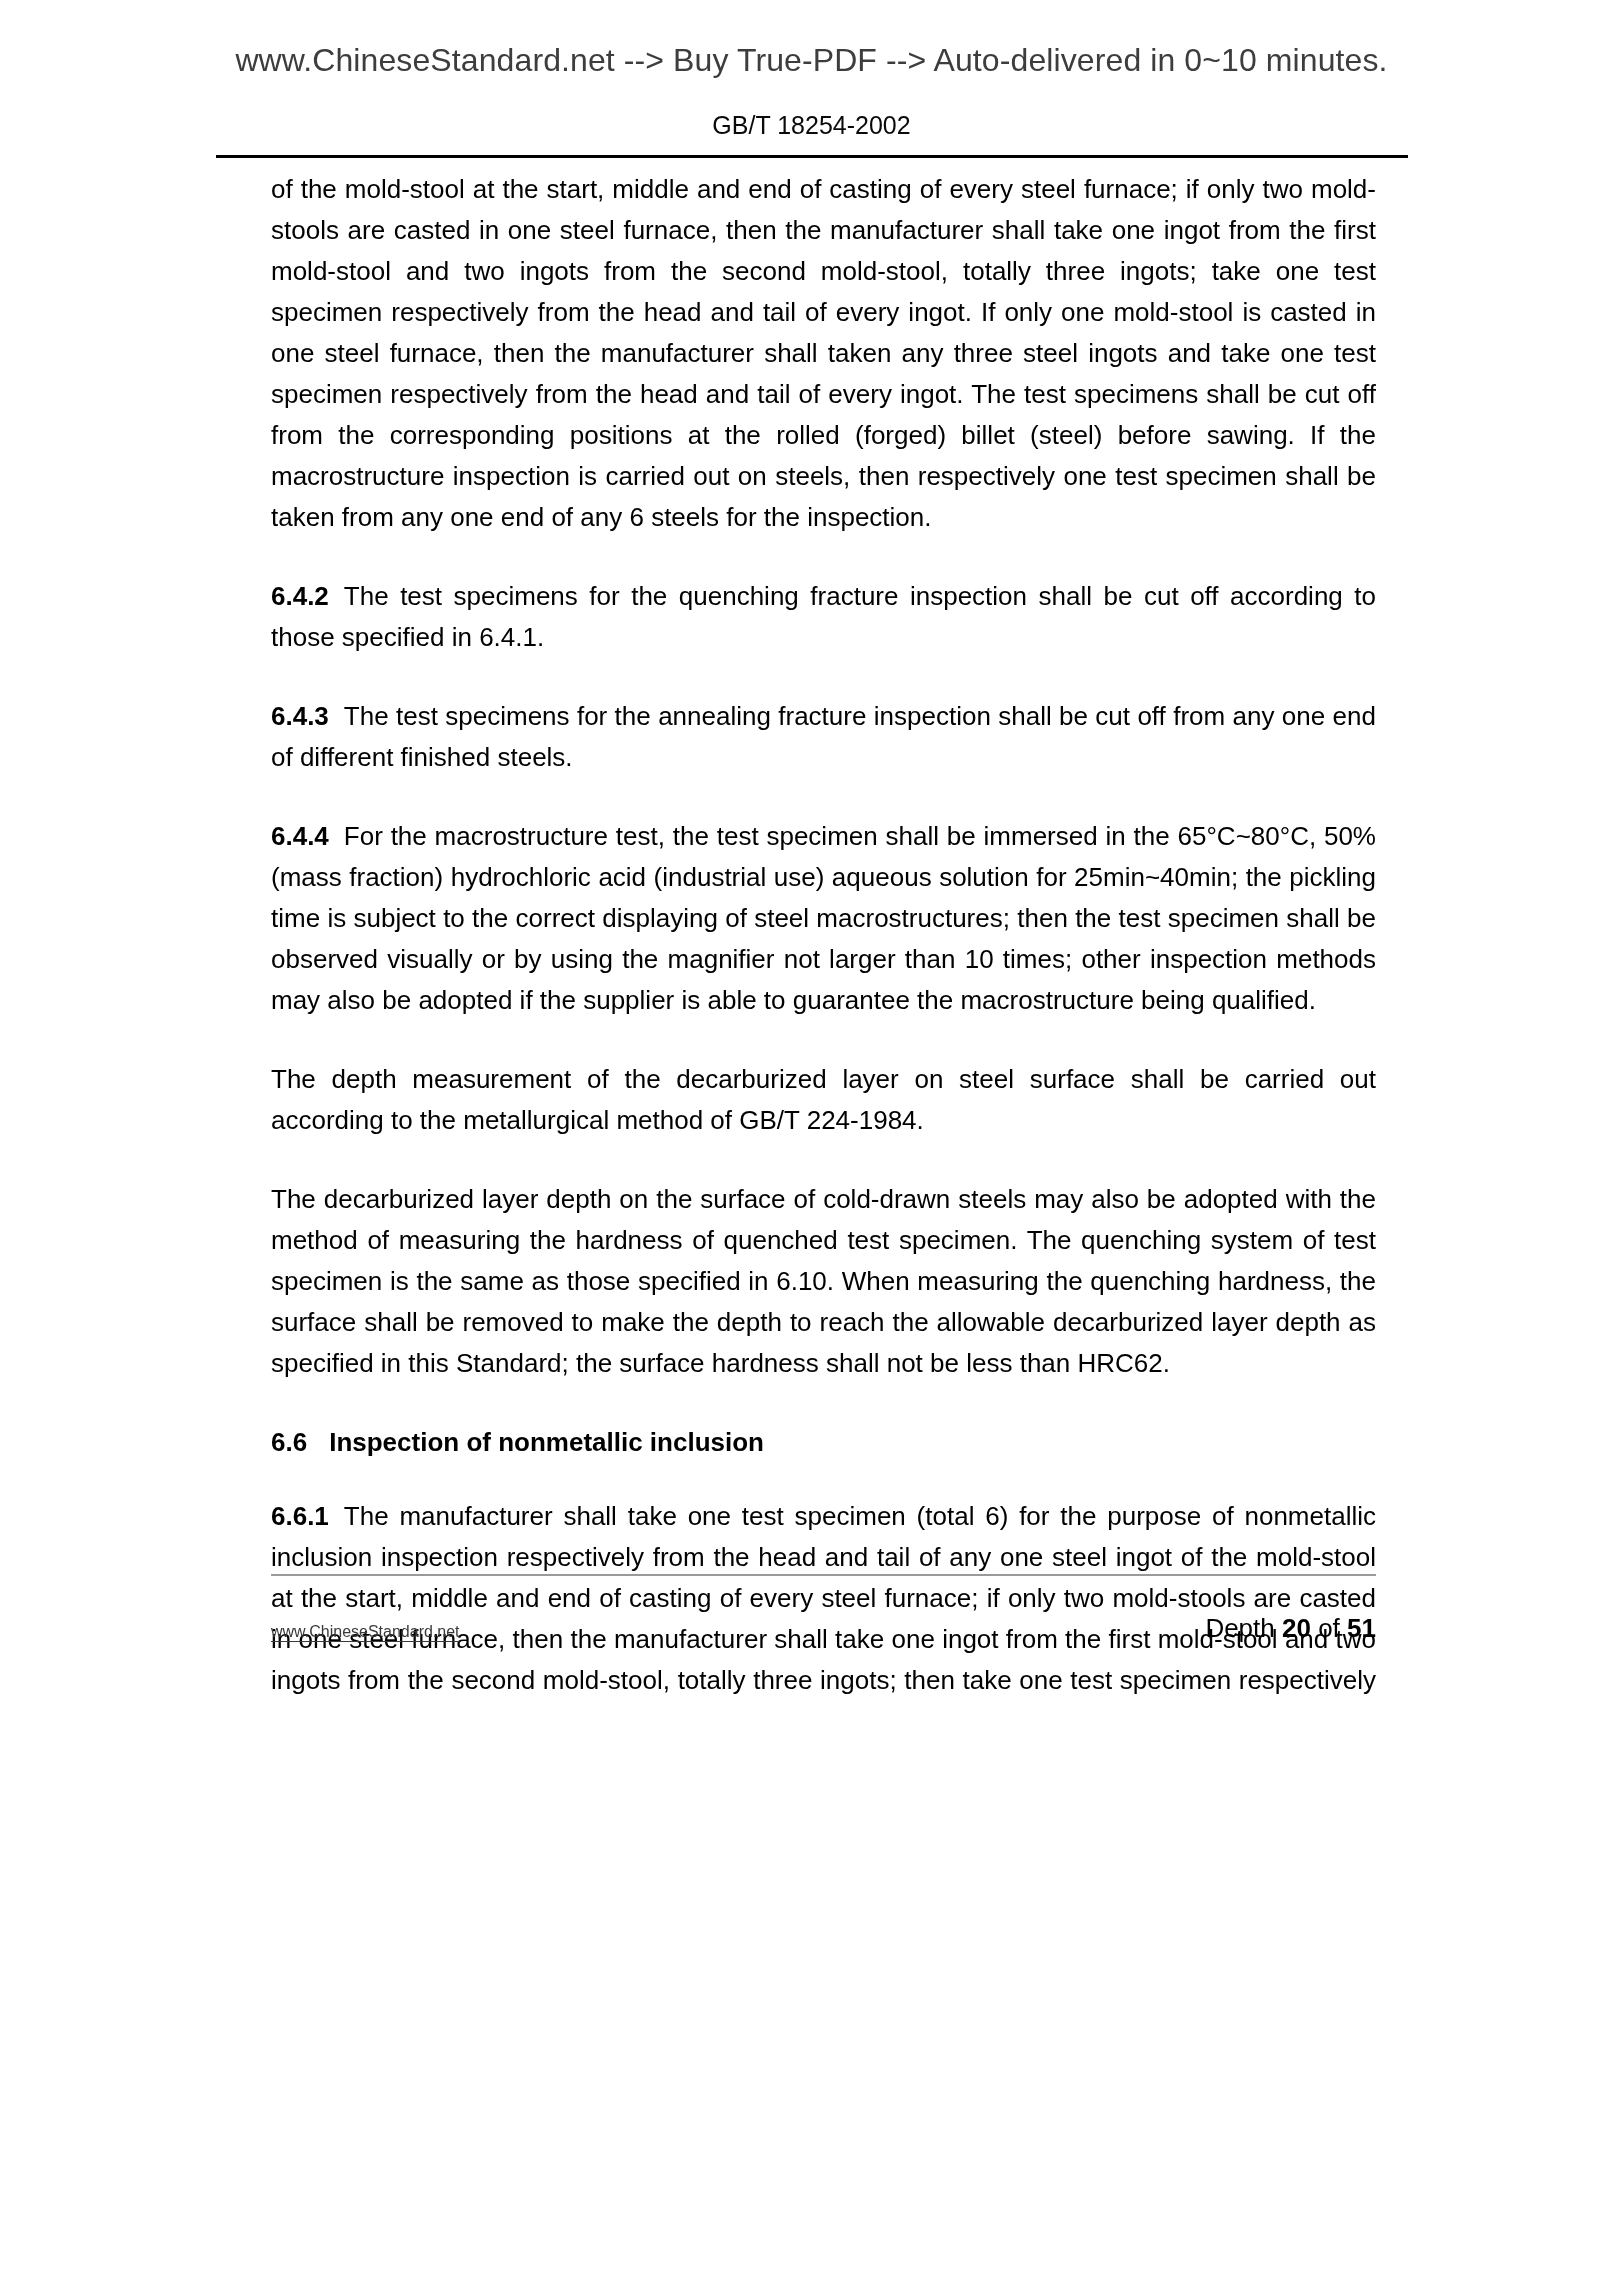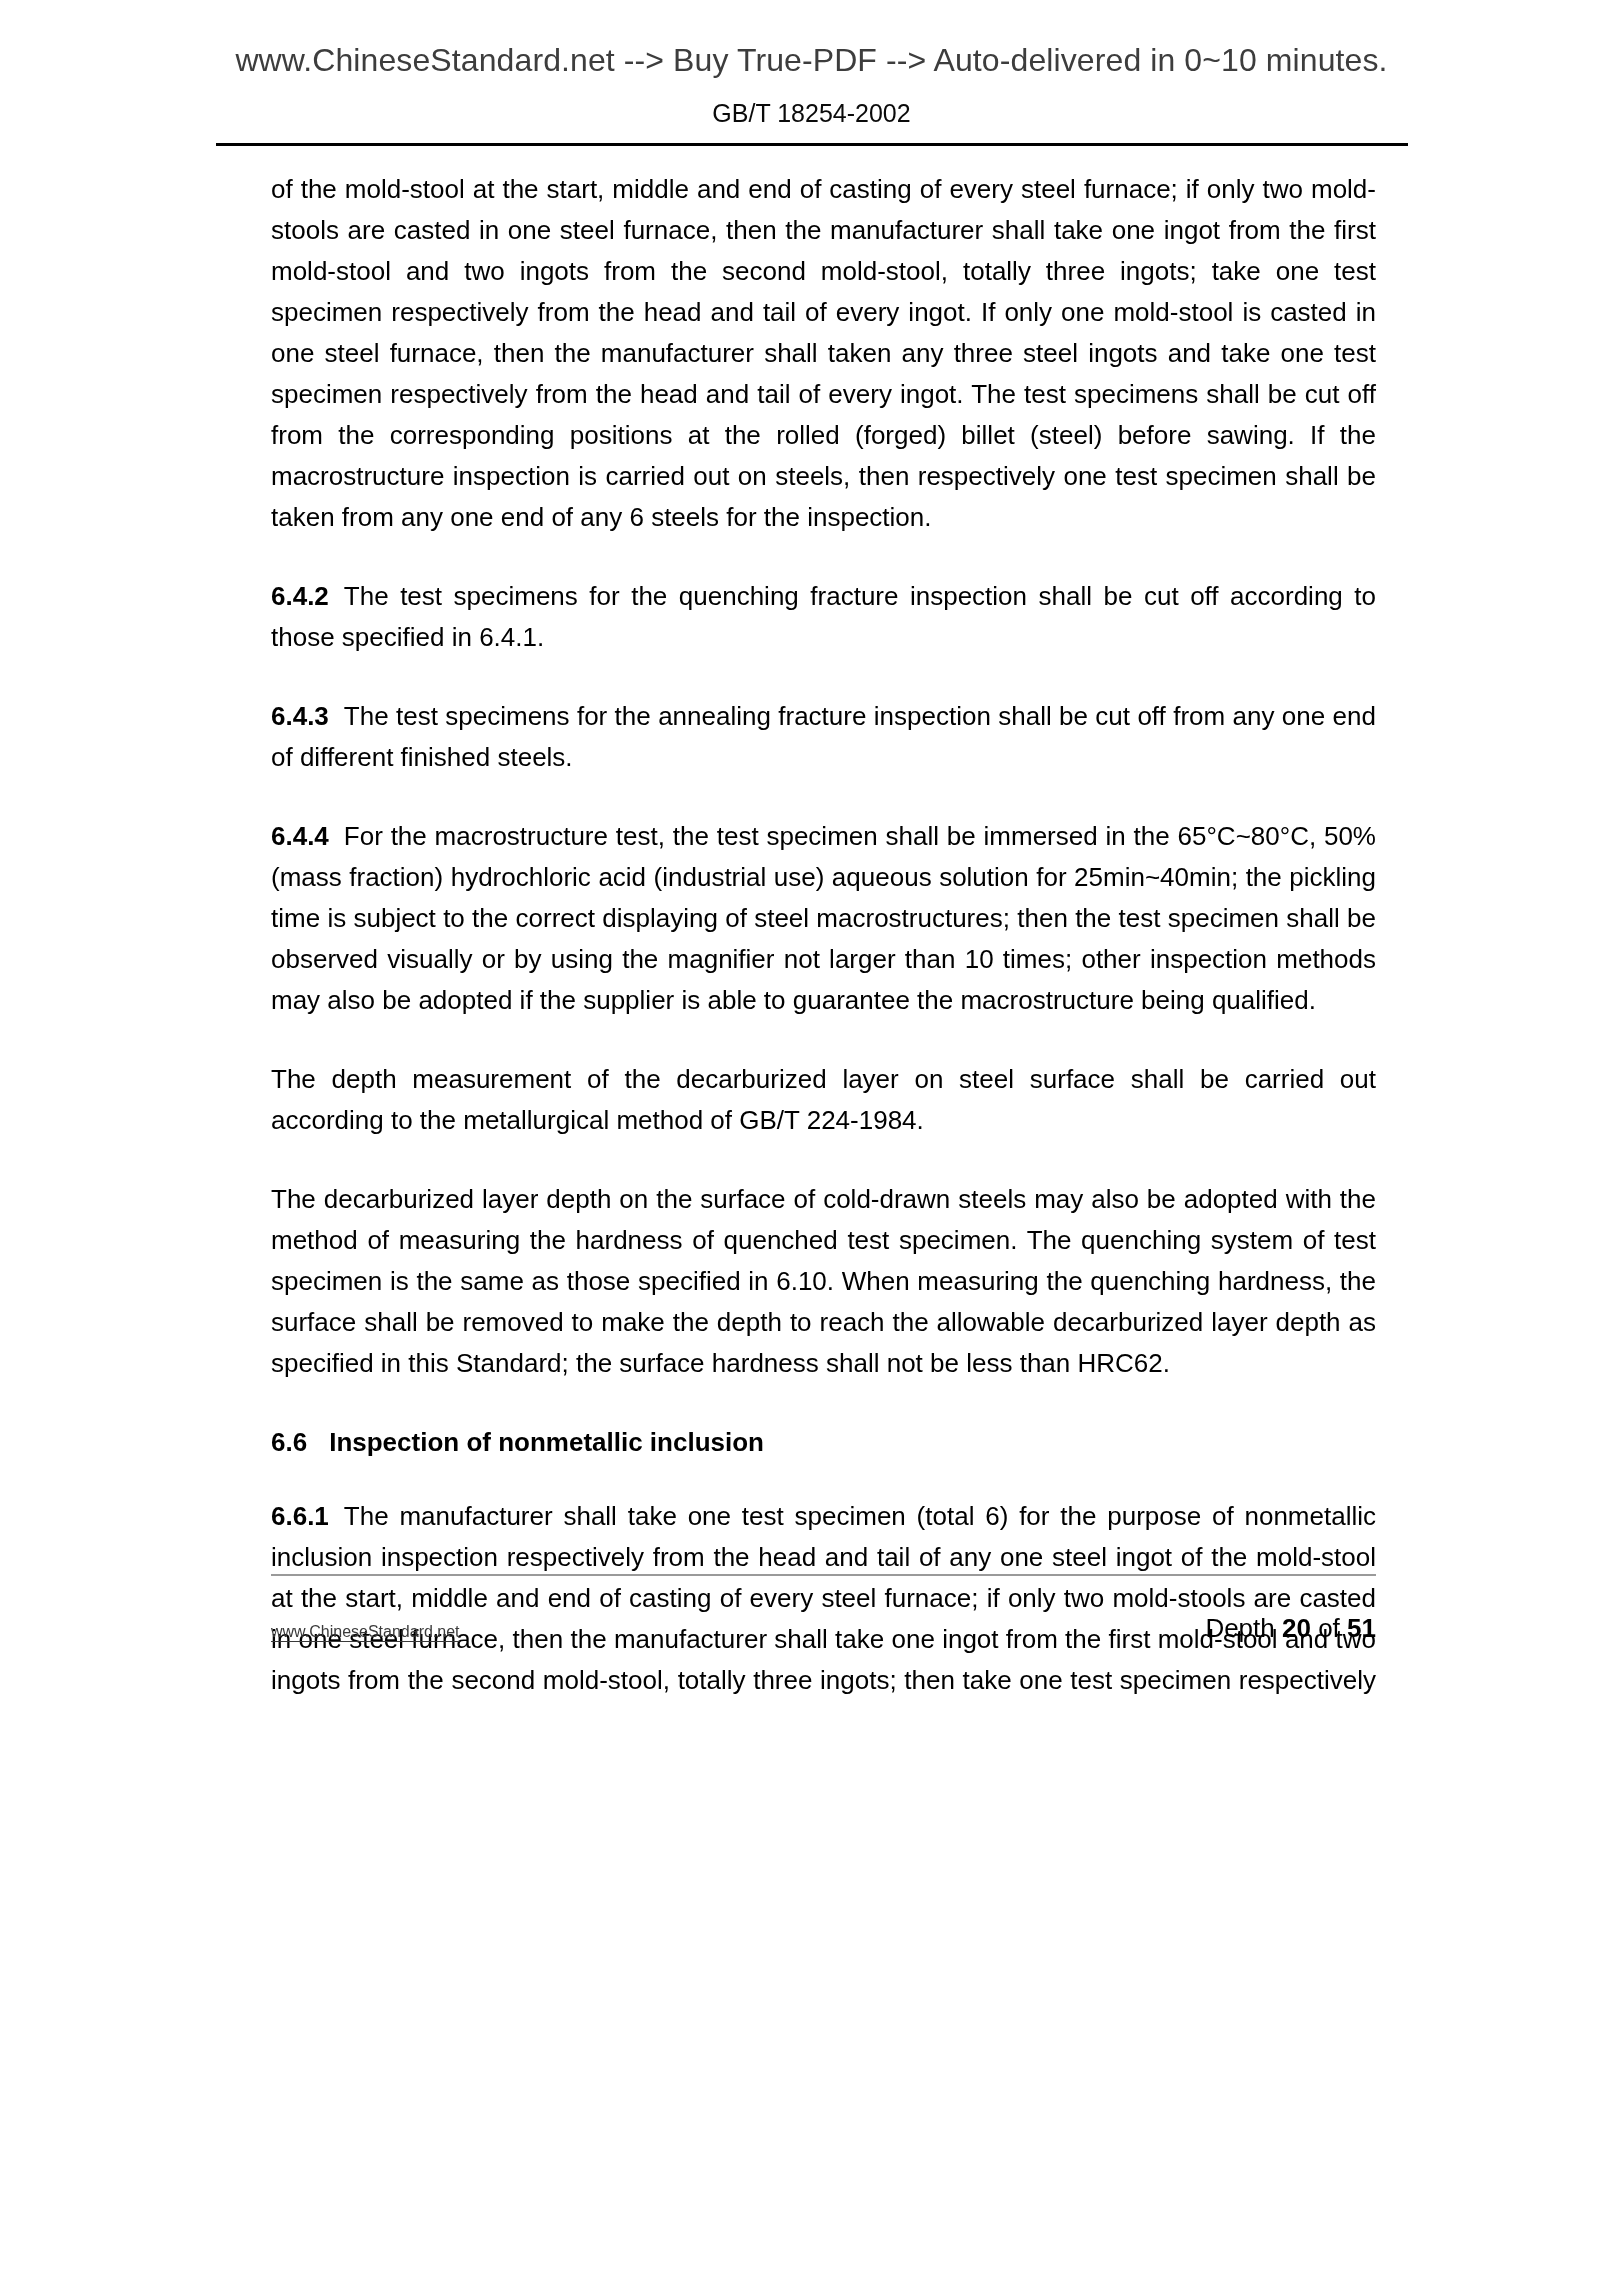--- a/index.html
+++ b/index.html
@@ -35,21 +35,21 @@
     font-size: 32px;
     line-height: 1.25;
     letter-spacing: 0.1px;
     white-space: nowrap;
   }
   .std-number {
     text-align: center;
     color: #0a0a0a;
     font-size: 25px;
     line-height: 1.25;
-    margin-top: 18px;
+    margin-top: 30px;
     font-weight: 400;
   }
   .header-rule {
     margin: 14px auto 0 auto;
     width: 1192px;
     height: 0;
     border-top: 3.3px solid #000000;
   }
 
   

